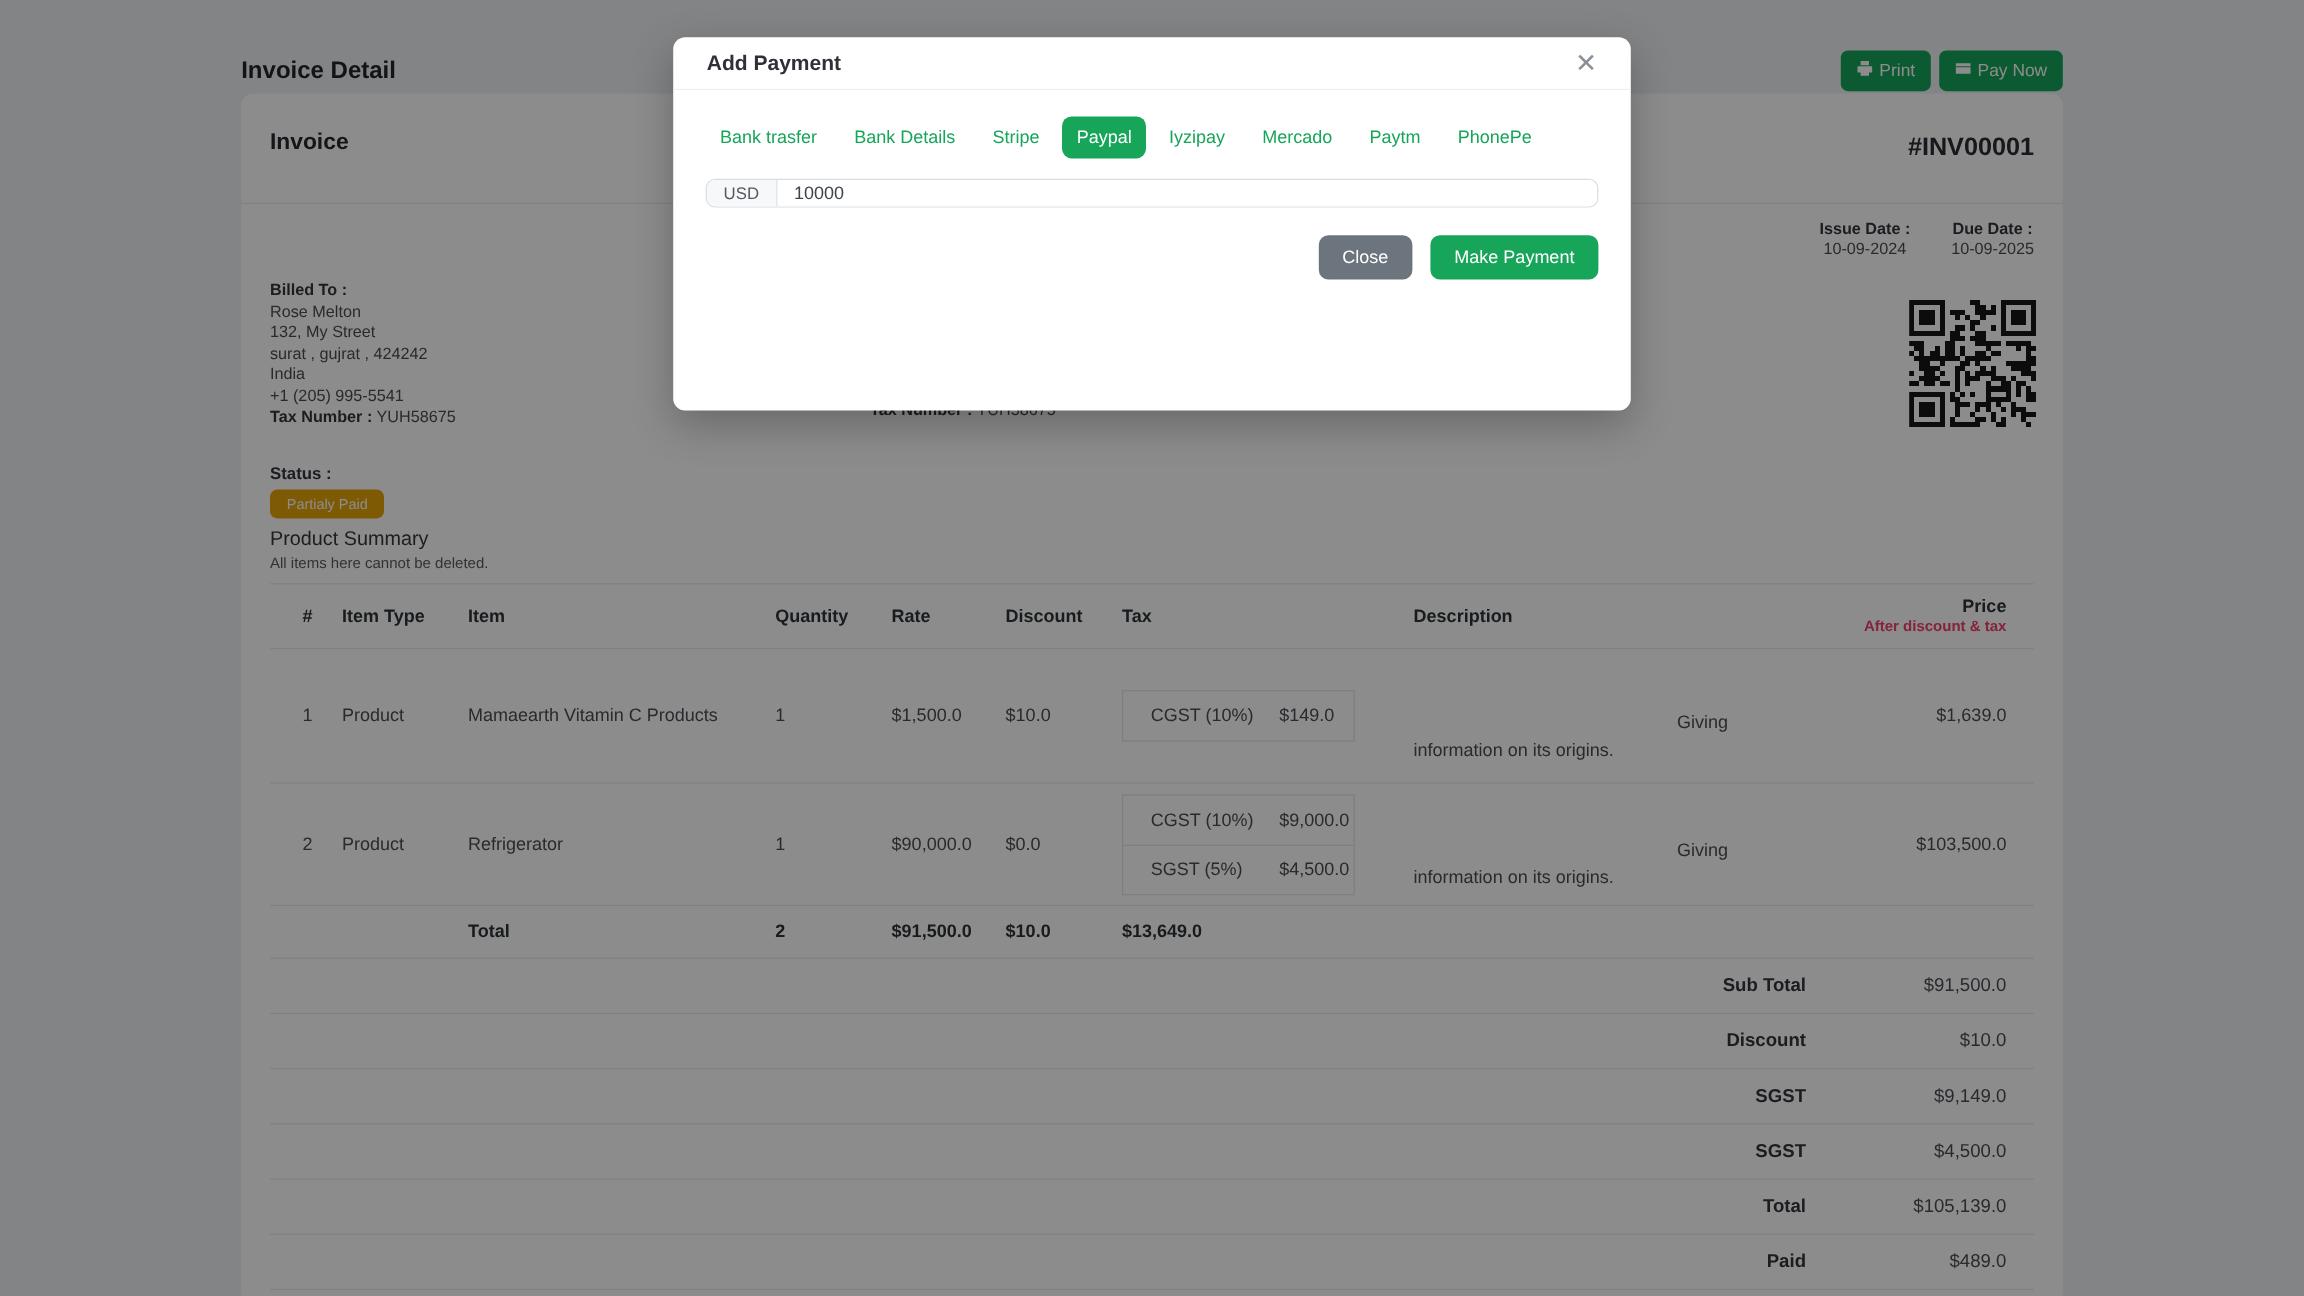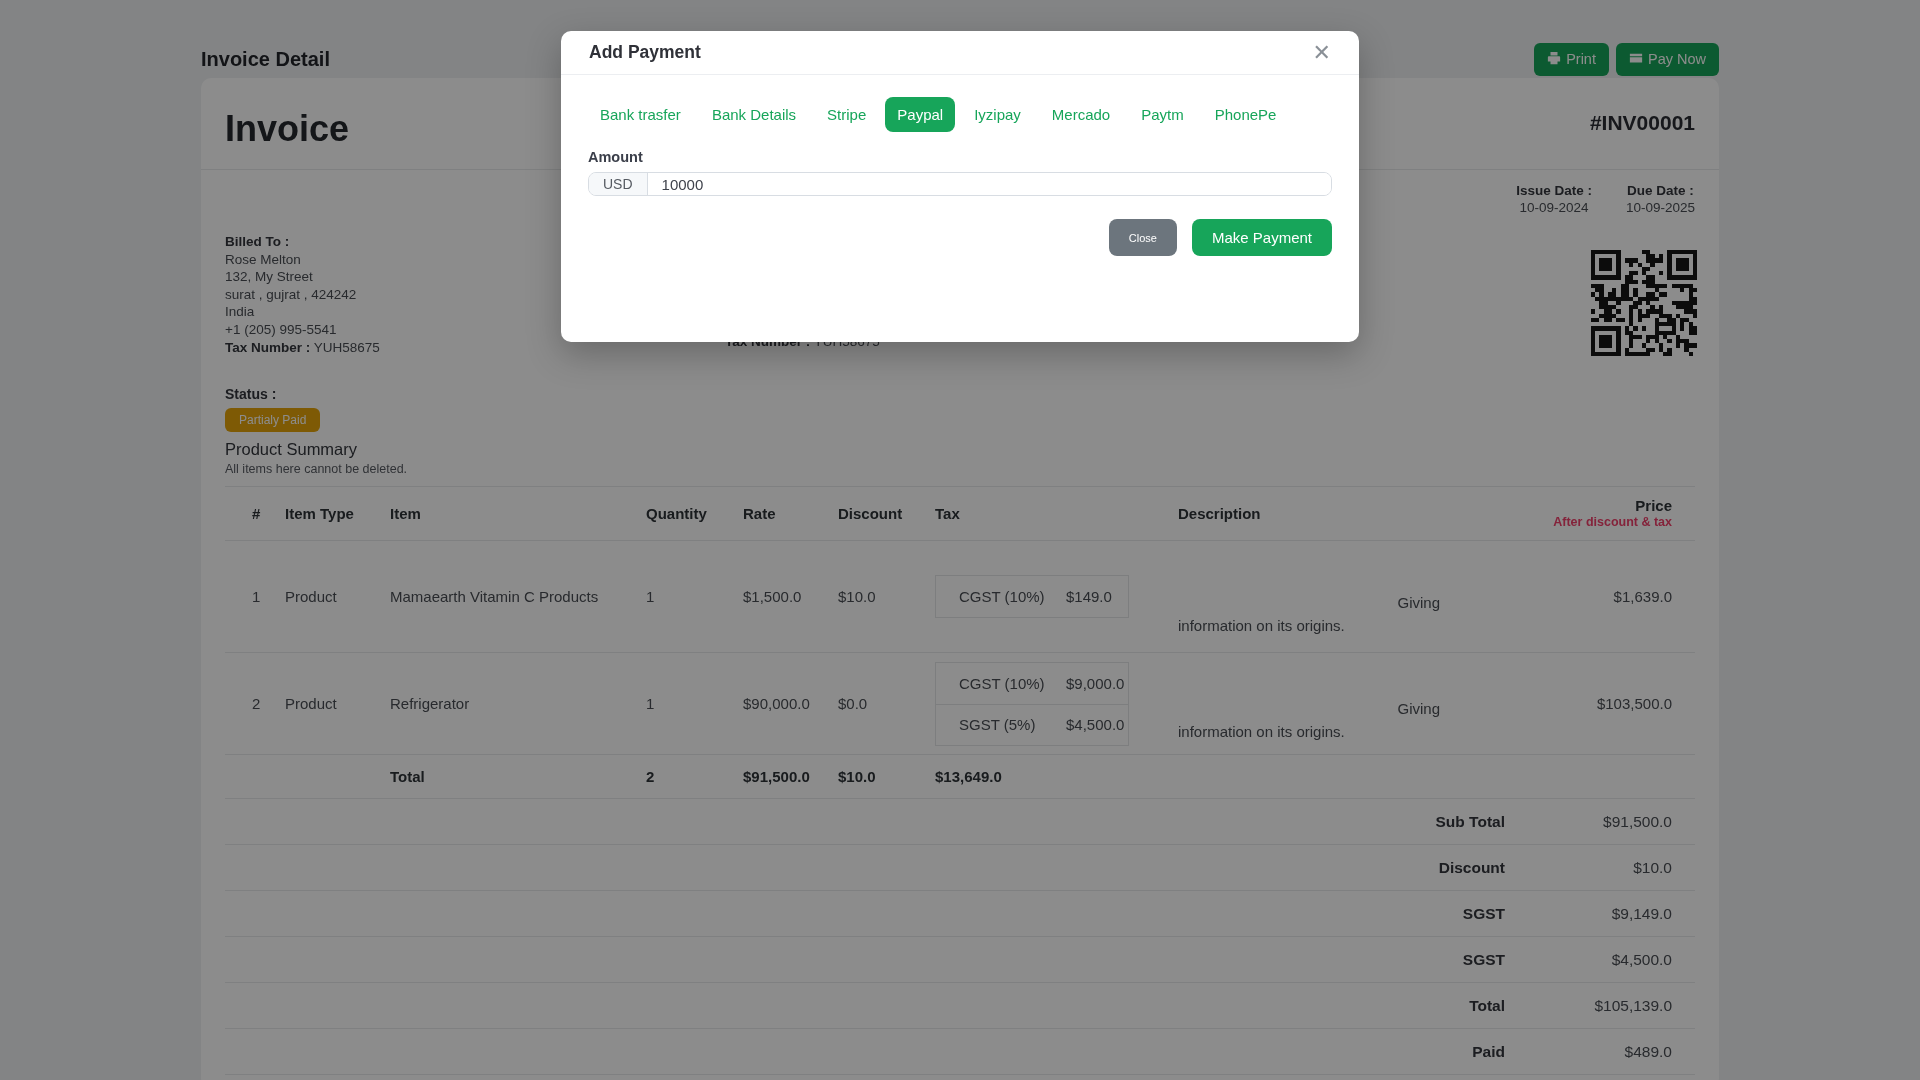--- a/index.html
+++ b/index.html
@@ -11,21 +11,21 @@
   .page-wrap { padding:0 201px; }
   .page-header { display:flex; justify-content:space-between; align-items:center; padding-top:40px; height:78px; }
   .page-title { font-size:20px; font-weight:700; color:#23262b; }
   .header-actions { display:flex; gap:7px; }
   .btn-green { display:inline-flex; align-items:center; gap:5px; background:#17a55a; color:#fff; border:none;
                border-radius:6px; padding:8px 13px; font-size:14.5px; font-family:inherit; cursor:pointer; }
 
   
   .card { position:relative; background:#fff; border-radius:10px; height:1010px; overflow:hidden; }
   .card-head { position:absolute; left:24px; right:24px; top:30px; display:flex; justify-content:space-between; align-items:flex-start; }
-  .inv-heading { font-size:36px; font-weight:600; color:#26292e; }
+  .inv-heading { font-size:19px; font-weight:600; color:#26292e; }
   .inv-number  { font-size:21px; font-weight:700; color:#2a2d33; margin-top:3px; }
   .divider1 { position:absolute; left:0; right:0; top:91px; border-top:1px solid #e7e9ec; }
 
   .dates { position:absolute; right:24px; top:104px; display:flex; gap:34px; }
   .date-block { text-align:center; font-size:13.5px; line-height:17px; }
   .date-label { font-weight:700; color:#33363c; }
   .date-value { color:#4a4e54; }
 
   .addr { position:absolute; font-size:13.5px; line-height:17.6px; color:#4a4e54; }
   .addr b { color:#33363c; }
@@ -79,21 +79,21 @@
   .tabs { display:flex; gap:7px; margin-bottom:17px; flex-wrap:wrap; }
   .tab { background:none; border:none; font-family:inherit; font-size:15px; color:#17a55a; padding:9px 12px;
          border-radius:8px; cursor:pointer; }
   .tab.active { background:#17a55a; color:#fff; }
   .amount-label { font-size:14.5px; font-weight:600; color:#3b3f4a; margin-bottom:7px; }
   .input-group { display:flex; border:1px solid #d8dde3; border-radius:8px; height:24px; overflow:hidden; }
   .input-prefix { display:flex; align-items:center; padding:0 14px; background:#f6f8fa; border-right:1px solid #d8dde3;
                   font-size:14px; color:#555a61; }
   .input-group input { flex:1; border:none; outline:none; padding:0 14px; font-size:15px; color:#3f434c; font-family:inherit; }
   .modal-footer { display:flex; justify-content:flex-end; gap:15px; margin-top:23px; }
-  .btn-secondary { background:#6c757d; color:#fff; border:none; border-radius:8px; padding:10px 20px; font-size:11px;
+  .btn-secondary { background:#6c757d; color:#fff; border:none; border-radius:8px; padding:10px 20px; font-size:15px;
                    font-family:inherit; cursor:pointer; }
   .btn-primary { background:#17a55a; color:#fff; border:none; border-radius:8px; padding:10px 20px; font-size:15px;
                  font-family:inherit; cursor:pointer; }
 </style>
 </head>
 <body>
 
 <div class="page-wrap">
   <div class="page-header">
     <div class="page-title">Invoice Detail</div>
@@ -584,21 +584,20 @@
     <div class="tabs">
       <button class="tab">Bank trasfer</button>
       <button class="tab">Bank Details</button>
       <button class="tab">Stripe</button>
       <button class="tab active">Paypal</button>
       <button class="tab">Iyzipay</button>
       <button class="tab">Mercado</button>
       <button class="tab">Paytm</button>
       <button class="tab">PhonePe</button>
     </div>
-    <div class="amount-label">Amount</div>
     <div class="input-group">
       <div class="input-prefix">USD</div>
       <input type="text" value="10000" style="">
     </div>
     <div class="modal-footer">
       <button class="btn-secondary">Close</button>
       <button class="btn-primary">Make Payment</button>
     </div>
   </div>
 </div>

